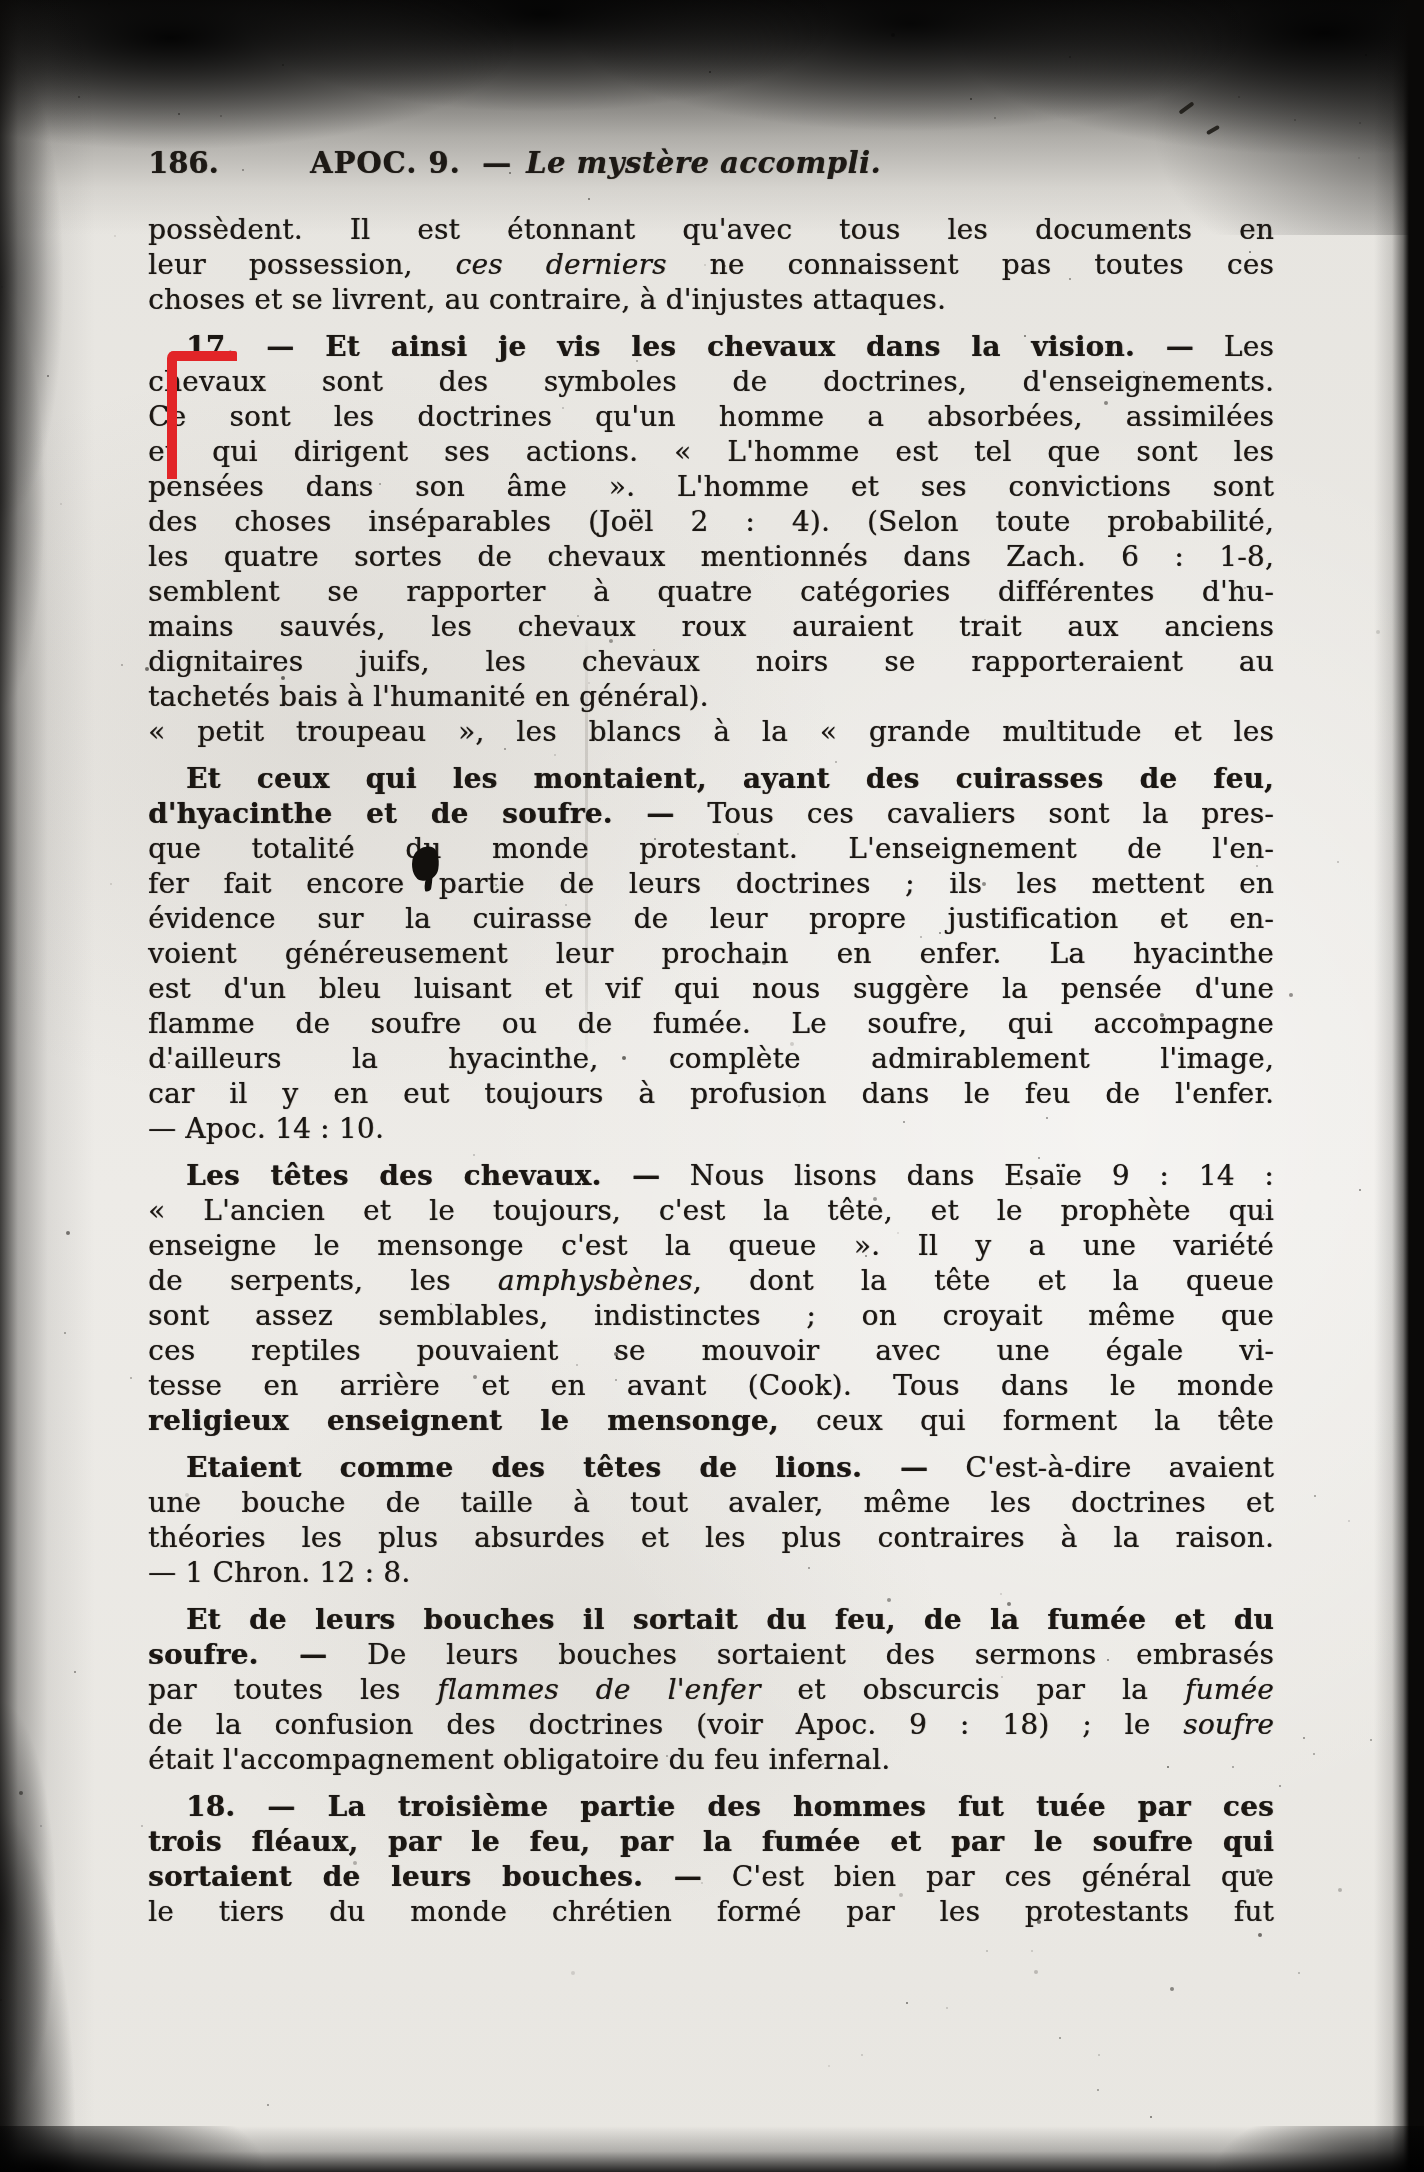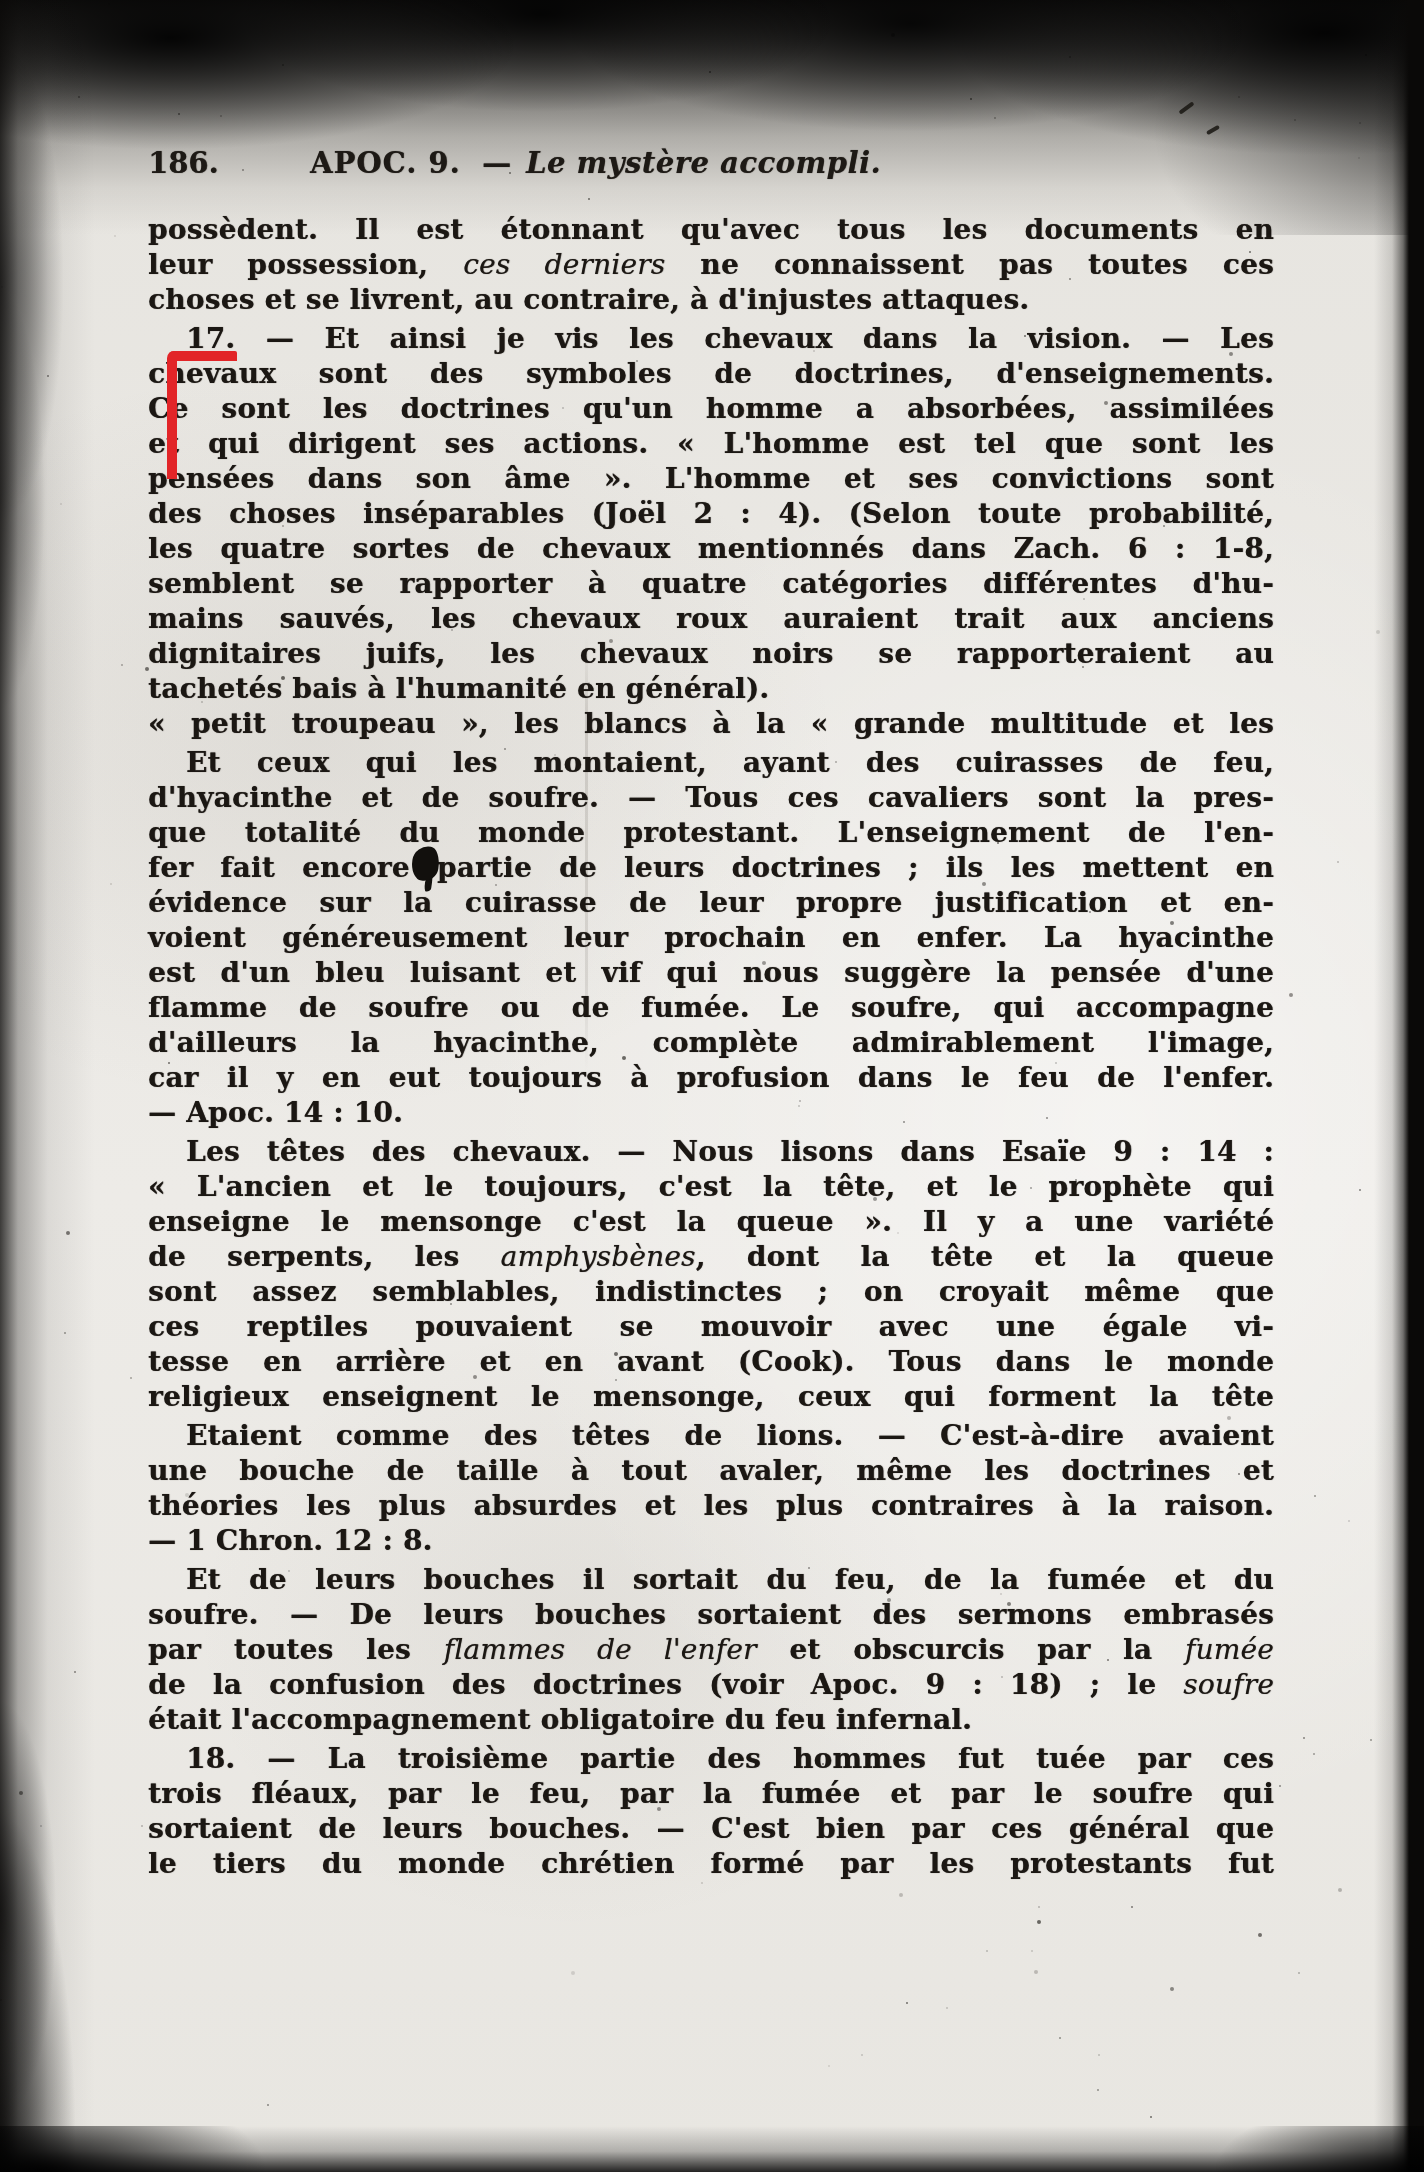--- a/index.html
+++ b/index.html
@@ -73,25 +73,25 @@
   }
   .h-num{position:absolute;left:0;font-weight:bold;}
   .h-apoc{position:absolute;left:162px;font-weight:bold;letter-spacing:1px;}
   .h-dash{position:absolute;left:334px;font-weight:bold;}
   .h-title{position:absolute;left:378px;font-style:italic;font-weight:bold;letter-spacing:0.5px;}
   .page-text{
     position:absolute;left:148px;top:212px;width:1126px;z-index:2;
     font-size:28px;line-height:35px;color:#1b1713;letter-spacing:0.2px;
     text-shadow:0.4px 0.4px 0.8px rgba(25,20,15,0.72);
   }
-  .para + .para{margin-top:4px;}
+  .para + .para{margin-top:12px;}
   .para.indent .line:first-child{text-indent:38px;}
   .line{text-align:justify;text-align-last:justify;white-space:normal;}
   .line.last{text-align-last:left;}
-  .seg-n{font-weight:bold;}
+  .seg-n{font-weight:normal;}
   .seg-b{font-weight:bold;}
   .seg-i{font-style:italic;}
 </style>
 </head>
 <body>
 
 <div class="scan">
 
   <div class="fold-line"></div>
   <div class="speckle-layer" style="box-shadow: rgba(22, 19, 15, 0.23) 0px 1999px 0px 0px, rgba(22, 19, 15, 0.5) 1038px 1157px 0px 0px, rgba(22, 19, 15, 0.44) 1075px 1179px 0px 0px, rgba(22, 19, 15, 0.47) 1163px 525px 0px 0px, rgba(22, 19, 15, 0.35) 994px 117px 0px 0px, rgba(22, 19, 15, 0.38) 1313px 1753px 0px 0px, rgba(22, 19, 15, 0.41) 1314px 1495px 0px 0px, rgba(22, 19, 15, 0.29) 1298px 1972px 0px 0px, rgba(22, 19, 15, 0.27) 1192px 721px 0px 0px, rgba(22, 19, 15, 0.4) 610px 640px 0px 1px, rgba(22, 19, 15, 0.26) 1038px 1906px 0px 0px, rgba(22, 19, 15, 0.22) 798px 1105px 0px 0px, rgba(22, 19, 15, 0.29) 1294px 119px 0px 0px, rgba(22, 19, 15, 0.2) 946px 2007px 0px 0px, rgba(22, 19, 15, 0.33) 577px 615px 0px 0px, rgba(22, 19, 15, 0.24) 473px 1154px 0px 0px, rgba(22, 19, 15, 0.44) 1290px 994px 0px 1px, rgba(22, 19, 15, 0.46) 903px 1121px 0px 0px, rgba(22, 19, 15, 0.25) 1337px 861px 0px 0px, rgba(22, 19, 15, 0.32) 835px 761px 0px 0px, rgba(22, 19, 15, 0.53) 1131px 1906px 0px 0px, rgba(22, 19, 15, 0.16) 110px 883px 0px 0px, rgba(22, 19, 15, 0.19) 1418px 477px 0px 0px, rgba(22, 19, 15, 0.58) 650px 1287px 0px 0px, rgba(22, 19, 15, 0.57) 1259px 1934px 0px 1px, rgba(22, 19, 15, 0.24) 1083px 598px 0px 0px, rgba(22, 19, 15, 0.24) 108px 3px 0px 0px, rgba(22, 19, 15, 0.24) 1055px 1062px 0px 0px, rgba(22, 19, 15, 0.57) 1256px 510px 0px 0px, rgba(22, 19, 15, 0.58) 168px 1062px 0px 0px, rgba(22, 19, 15, 0.57) 906px 2002px 0px 0px, rgba(22, 19, 15, 0.46) 267px 2104px 0px 0px, rgba(22, 19, 15, 0.4) 379px 483px 0px 0px, rgba(22, 19, 15, 0.48) 74px 1671px 0px 0px, rgba(22, 19, 15, 0.58) 709px 71px 0px 0px, rgba(22, 19, 15, 0.14) 186px 1494px 0px 1px, rgba(22, 19, 15, 0.6) 1257px 1870px 0px 1px, rgba(22, 19, 15, 0.48) 1089px 911px 0px 0px, rgba(22, 19, 15, 0.32) 1256px 865px 0px 0px, rgba(22, 19, 15, 0.43) 1263px 1213px 0px 0px, rgba(22, 19, 15, 0.33) 1046px 727px 0px 0px, rgba(22, 19, 15, 0.62) 282px 677px 0px 1px, rgba(22, 19, 15, 0.22) 900px 1894px 0px 1px, rgba(22, 19, 15, 0.4) 918px 294px 0px 0px, rgba(22, 19, 15, 0.21) 1098px 2054px 0px 0px, rgba(22, 19, 15, 0.38) 636px 360px 0px 0px, rgba(22, 19, 15, 0.3) 799px 1100px 0px 0px, rgba(22, 19, 15, 0.39) 1069px 56px 0px 0px, rgba(22, 19, 15, 0.24) 288px 1570px 0px 0px, rgba(22, 19, 15, 0.51) 939px 932px 0px 0px, rgba(22, 19, 15, 0.46) 1171px 1988px 0px 1px, rgba(22, 19, 15, 0.42) 1365px 54px 0px 0px, rgba(22, 19, 15, 0.19) 1031px 1950px 0px 0px, rgba(22, 19, 15, 0.12) 114px 235px 0px 0px, rgba(22, 19, 15, 0.19) 861px 2054px 0px 0px, rgba(22, 19, 15, 0.35) 287px 1465px 0px 0px, rgba(22, 19, 15, 0.51) 1415px 917px 0px 0px, rgba(22, 19, 15, 0.24) 565px 904px 0px 0px, rgba(22, 19, 15, 0.58) 1150px 2116px 0px 0px, rgba(22, 19, 15, 0.42) 724px 265px 0px 0px, rgba(22, 19, 15, 0.44) 242px 169px 0px 0px, rgba(22, 19, 15, 0.16) 791px 1043px 0px 1px, rgba(22, 19, 15, 0.12) 588px 682px 0px 0px, rgba(22, 19, 15, 0.58) 588px 198px 0px 0px, rgba(22, 19, 15, 0.55) 1107px 1659px 0px 0px, rgba(22, 19, 15, 0.41) 1370px 1739px 0px 0px, rgba(22, 19, 15, 0.37) 495px 884px 0px 0px, rgba(22, 19, 15, 0.44) 808px 1567px 0px 0px, rgba(22, 19, 15, 0.61) 1038px 1921px 0px 1px, rgba(22, 19, 15, 0.61) 623px 1057px 0px 1px, rgba(22, 19, 15, 0.56) 509px 172px 0px 0px, rgba(22, 19, 15, 0.51) 1008px 1603px 0px 1px, rgba(22, 19, 15, 0.17) 294px 517px 0px 1px, rgba(22, 19, 15, 0.48) 1303px 1737px 0px 0px, rgba(22, 19, 15, 0.4) 763px 962px 0px 1px, rgba(22, 19, 15, 0.34) 1244px 587px 0px 0px, rgba(22, 19, 15, 0.24) 562px 407px 0px 0px, rgba(22, 19, 15, 0.46) 1279px 1785px 0px 0px, rgba(22, 19, 15, 0.58) 1249px 251px 0px 0px, rgba(22, 19, 15, 0.13) 1px 286px 0px 0px, rgba(22, 19, 15, 0.23) 986px 1950px 0px 0px, rgba(22, 19, 15, 0.18) 1348px 1520px 0px 0px, rgba(22, 19, 15, 0.42) 892px 34px 0px 1px, rgba(22, 19, 15, 0.48) 1069px 278px 0px 0px, rgba(22, 19, 15, 0.51) 1359px 1189px 0px 0px, rgba(22, 19, 15, 0.17) 1000px 1593px 0px 0px, rgba(22, 19, 15, 0.41) 64px 1332px 0px 0px, rgba(22, 19, 15, 0.43) 357px 484px 0px 0px, rgba(22, 19, 15, 0.15) 1157px 520px 0px 1px, rgba(22, 19, 15, 0.45) 983px 883px 0px 1px, rgba(22, 19, 15, 0.37) 1145px 227px 0px 1px, rgba(22, 19, 15, 0.52) 1171px 922px 0px 1px, rgba(22, 19, 15, 0.22) 1035px 1971px 0px 1px, rgba(22, 19, 15, 0.59) 1024px 335px 0px 0px, rgba(22, 19, 15, 0.25) 1359px 122px 0px 0px, rgba(22, 19, 15, 0.26) 1339px 1889px 0px 1px, rgba(22, 19, 15, 0.4) 282px 64px 0px 0px, rgba(22, 19, 15, 0.23) 201px 701px 0px 0px, rgba(22, 19, 15, 0.43) 78px 96px 0px 0px, rgba(22, 19, 15, 0.38) 666px 1755px 0px 0px, rgba(22, 19, 15, 0.6) 997px 842px 0px 0px, rgba(22, 19, 15, 0.42) 1097px 2089px 0px 0px, rgba(22, 19, 15, 0.48) 1143px 371px 0px 0px, rgba(22, 19, 15, 0.31) 920px 936px 0px 0px, rgba(22, 19, 15, 0.16) 704px 264px 0px 0px, rgba(22, 19, 15, 0.44) 504px 748px 0px 0px, rgba(22, 19, 15, 0.54) 178px 113px 0px 0px, rgba(22, 19, 15, 0.28) 1238px 96px 0px 0px, rgba(22, 19, 15, 0.13) 572px 1972px 0px 1px, rgba(22, 19, 15, 0.33) 1414px 446px 0px 0px, rgba(22, 19, 15, 0.5) 47px 375px 0px 0px, rgba(22, 19, 15, 0.28) 354px 1862px 0px 1px, rgba(22, 19, 15, 0.56) 653px 649px 0px 0px, rgba(22, 19, 15, 0.55) 1238px 1473px 0px 0px, rgba(22, 19, 15, 0.61) 1167px 1766px 0px 0px, rgba(22, 19, 15, 0.28) 984px 619px 0px 0px, rgba(22, 19, 15, 0.45) 1230px 353px 0px 1px, rgba(22, 19, 15, 0.53) 1161px 1014px 0px 1px, rgba(22, 19, 15, 0.13) 60px 503px 0px 0px, rgba(22, 19, 15, 0.55) 822px 1763px 0px 0px, rgba(22, 19, 15, 0.4) 1232px 1766px 0px 0px, rgba(22, 19, 15, 0.5) 654px 838px 0px 0px, rgba(22, 19, 15, 0.24) 737px 833px 0px 0px, rgba(22, 19, 15, 0.25) 1001px 1676px 0px 0px, rgba(22, 19, 15, 0.4) 874px 1198px 0px 1px, rgba(22, 19, 15, 0.44) 450px 1303px 0px 0px, rgba(22, 19, 15, 0.18) 813px 350px 0px 0px, rgba(22, 19, 15, 0.44) 474px 1376px 0px 1px, rgba(22, 19, 15, 0.18) 554px 754px 0px 0px, rgba(22, 19, 15, 0.31) 220px 115px 0px 0px, rgba(22, 19, 15, 0.35) 130px 1377px 0px 0px, rgba(22, 19, 15, 0.27) 141px 1825px 0px 0px, rgba(22, 19, 15, 0.22) 173px 440px 0px 0px, rgba(22, 19, 15, 0.51) 865px 1255px 0px 0px, rgba(22, 19, 15, 0.18) 701px 1882px 0px 0px, rgba(22, 19, 15, 0.41) 888px 1599px 0px 1px, rgba(22, 19, 15, 0.14) 1377px 631px 0px 1px, rgba(22, 19, 15, 0.57) 146px 668px 0px 1px, rgba(22, 19, 15, 0.39) 1030px 1187px 0px 0px, rgba(22, 19, 15, 0.46) 1105px 402px 0px 1px, rgba(22, 19, 15, 0.13) 828px 2065px 0px 0px, rgba(22, 19, 15, 0.47) 1046px 1117px 0px 0px, rgba(22, 19, 15, 0.61) 970px 98px 0px 0px, rgba(22, 19, 15, 0.23) 1204px 1476px 0px 0px, rgba(22, 19, 15, 0.13) 897px 1232px 0px 0px, rgba(22, 19, 15, 0.27) 1228px 1417px 0px 1px, rgba(22, 19, 15, 0.43) 1059px 2037px 0px 0px, rgba(22, 19, 15, 0.34) 282px 525px 0px 0px, rgba(22, 19, 15, 0.54) 67px 1232px 0px 1px, rgba(22, 19, 15, 0.33) 121px 664px 0px 0px, rgba(22, 19, 15, 0.3) 451px 629px 0px 0px, rgba(22, 19, 15, 0.39) 615px 1379px 0px 0px, rgba(22, 19, 15, 0.59) 615px 1353px 0px 1px, rgba(22, 19, 15, 0.44) 658px 1808px 0px 1px, rgba(22, 19, 15, 0.26) 576px 1364px 0px 0px, rgba(22, 19, 15, 0.24) 40px 1825px 0px 0px, rgba(22, 19, 15, 0.19) 948px 481px 0px 0px, rgba(22, 19, 15, 0.5) 1082px 666px 0px 0px, rgba(22, 19, 15, 0.5) 20px 1792px 0px 1px, rgba(22, 19, 15, 0.14) 1358px 157px 0px 0px;"></div>

